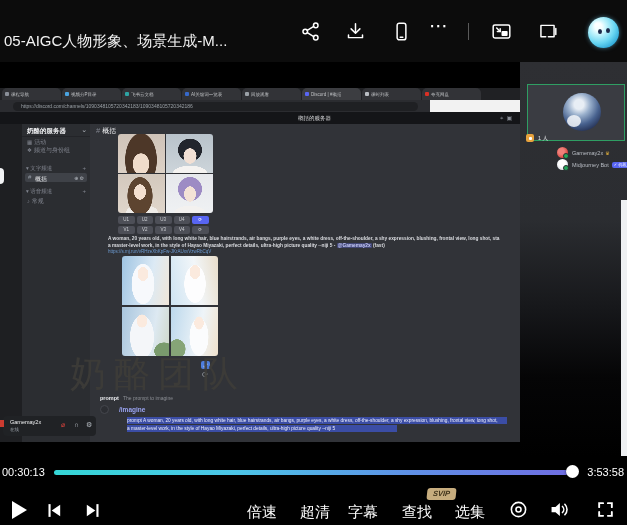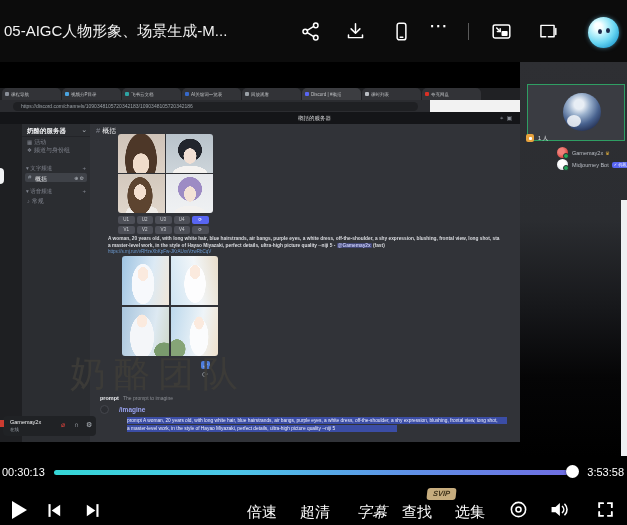--- a/index.html
+++ b/index.html
@@ -2,21 +2,21 @@
 <html><head>
 <meta charset="utf-8">
 <style>
   html,body{margin:0;padding:0;background:#000;}
   *{box-sizing:border-box;}
   .stage{position:relative;width:627px;height:525px;background:#000;overflow:hidden;
          font-family:"Liberation Sans","DejaVu Sans",sans-serif;}
 
   
   .topbar{position:absolute;top:0;left:0;width:627px;height:62px;background:#0c0c0c;}
-  .vtitle{position:absolute;left:4px;top:22px;font-size:15px;font-weight:500;color:#f2f2f2;white-space:nowrap;}
+  .vtitle{position:absolute;left:4px;top:32px;font-size:15px;font-weight:500;color:#f2f2f2;white-space:nowrap;}
   .tbi{position:absolute;top:21px;width:21px;height:21px;}
   .tbi svg{width:21px;height:21px;stroke:#fff;fill:none;stroke-width:1.7;stroke-linecap:round;stroke-linejoin:round;}
   .more-glyph{position:absolute;left:429px;top:14px;color:#fff;font-size:19px;letter-spacing:1px;}
   .tdiv{position:absolute;left:468px;top:23px;width:1px;height:17px;background:#5a5a5a;}
   .bubble{position:absolute;left:588px;top:17px;width:31px;height:31px;border-radius:50%;
     background:radial-gradient(circle at 34% 32%, #f5ffff 0 12%, #bdf2fb 28%, #69d6f2 55%, #2fa8d8 78%, #1d86b8 100%);
     box-shadow:0 0 4px rgba(120,220,255,.5);}
   .bubble .eye{position:absolute;width:4px;height:5px;border-radius:50%;background:#1c2a4a;}
   .bubble .e1{left:10px;top:12px;} .bubble .e2{left:18px;top:11px;}
   .bubble .shine{position:absolute;left:6px;top:5px;width:7px;height:5px;border-radius:50%;background:rgba(255,255,255,.85);filter:blur(1px);}
@@ -408,21 +408,21 @@
         </svg>
     </div>
     <div class="cic" style="left:84px;top:17px;">
       <svg width="17" height="17" viewBox="0 0 24 24">
           <path d="M19 3v18" stroke="#fff" stroke-width="3"></path>
           <path d="M4 4l12 8L4 20z" fill="#fff"></path>
         </svg>
     </div>
     <div class="clabel" style="left:247px;">倍速</div>
     <div class="clabel" style="left:300px;">超清</div>
-    <div class="clabel" style="left:357px;font-style:italic;">字幕</div>
+    <div class="clabel" style="left:348px;">字幕</div>
     <div class="clabel" style="left:402px;">查找</div>
     <div class="svip">SVIP</div>
     <div class="clabel" style="left:455px;">选集</div>
     <div class="cic" style="left:509px;top:15px;">
       <svg width="19" height="19" viewBox="0 0 24 24" fill="none" stroke="#fff" stroke-width="2">
           <circle cx="12" cy="12" r="9"></circle>
           <circle cx="12" cy="12" r="3.2"></circle>
         </svg>
     </div>
     <div class="cic" style="left:548px;top:14px;">

